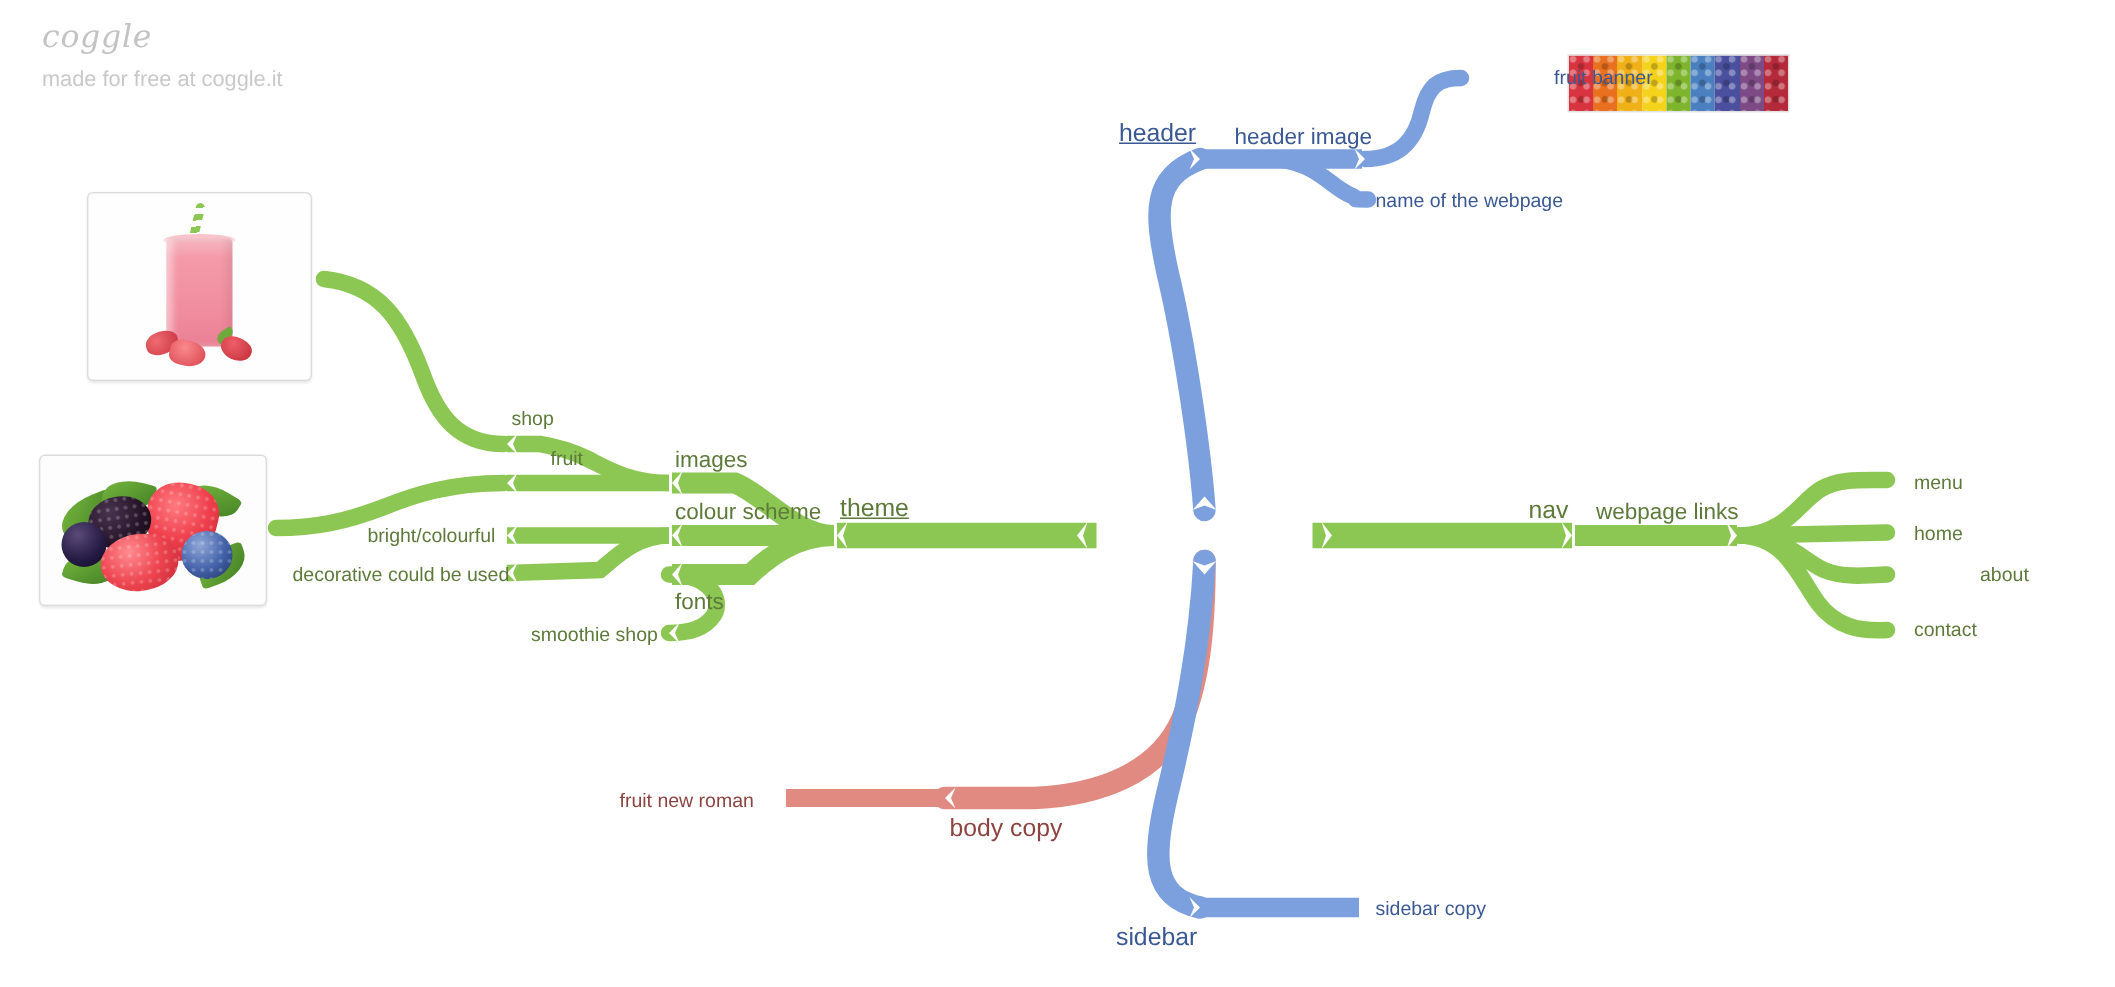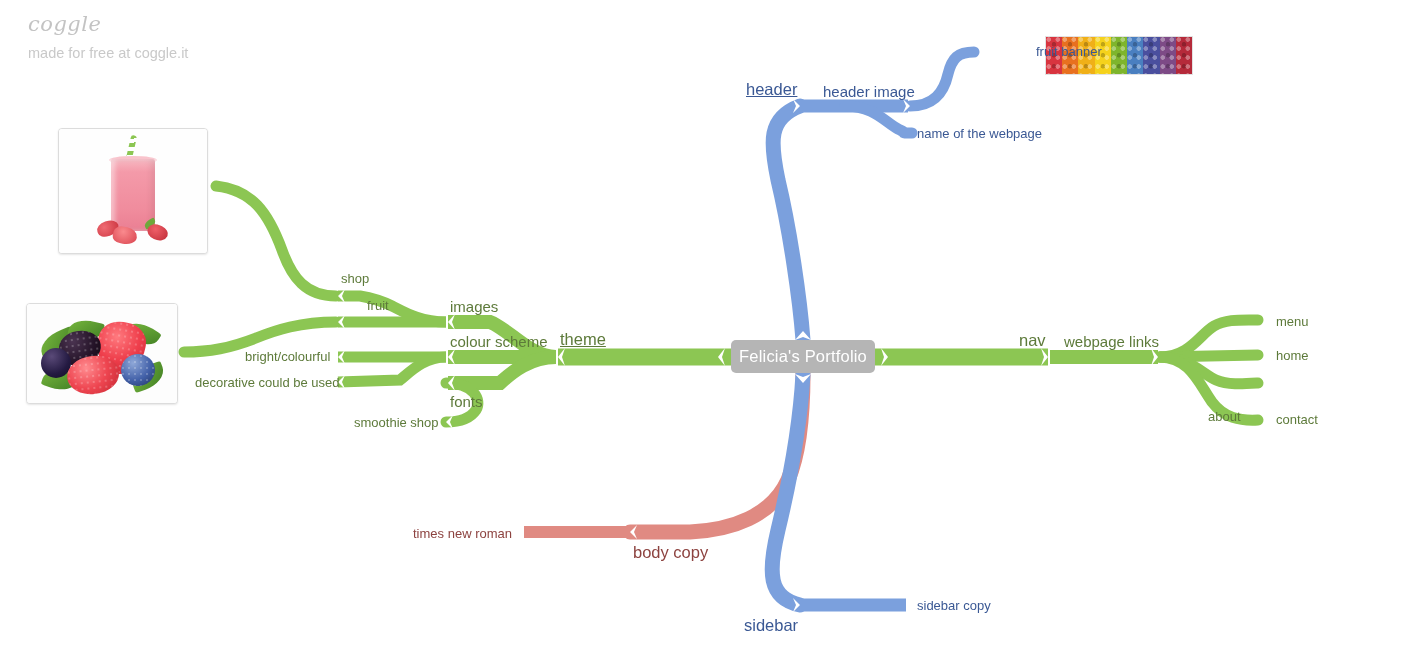--- a/index.html
+++ b/index.html
@@ -228,46 +228,45 @@
       <path d="M903,99 L910,106 L903,113 L906,106 Z"></path>
       <path d="M793,598 L800,605 L793,612 L796,605 Z"></path>
     </g>
 
     <g fill="#ffffff">
       <path d="M795,340 L803,331 L811,340 L803,337 Z"></path>
       <path d="M795,374 L803,383 L811,374 L803,377 Z"></path>
     </g>
   </svg>
 
-  <div class="center-node">Felicia's Portfolio</div>
 
   <div class="lbl l1 blue" style="left:746px;top:81px;text-decoration:underline;">header</div>
   <div class="lbl l2 blue" style="left:823px;top:84px;">header image</div>
   <div class="lbl l3 blue" style="left:1036px;top:45px;">fruit banner</div>
   <div class="lbl l3 blue" style="left:917px;top:127px;">name of the webpage</div>
 
   <div class="lbl l1 green" style="left:1019px;top:332px;">nav</div>
   <div class="lbl l2 green" style="left:1064px;top:334px;">webpage links</div>
   <div class="lbl l3 green" style="left:1276px;top:315px;">menu</div>
   <div class="lbl l3 green" style="left:1276px;top:349px;">home</div>
-  <div class="lbl l3 green" style="left:1208px;top:376px;margin-top:34px;">about</div>
+  <div class="lbl l3 green" style="left:1320px;top:376px;">about</div>
   <div class="lbl l3 green" style="left:1276px;top:413px;">contact</div>
 
   <div class="lbl l1 green" style="left:560px;top:331px;text-decoration:underline;">theme</div>
   <div class="lbl l2 green" style="left:450px;top:299px;">images</div>
   <div class="lbl l2 green" style="left:450px;top:334px;">colour scheme</div>
   <div class="lbl l2 green" style="left:450px;top:394px;">fonts</div>
   <div class="lbl l3 green" style="left:341px;top:272px;">shop</div>
   <div class="lbl l3 green" style="left:341px;top:299px;margin-left:26px;">fruit</div>
   <div class="lbl l3 green" style="left:245px;top:350px;">bright/colourful</div>
   <div class="lbl l3 green" style="left:195px;top:376px;">decorative could be used</div>
   <div class="lbl l3 green" style="left:354px;top:416px;">smoothie shop</div>
 
   <div class="lbl l1 red" style="left:633px;top:544px;">body copy</div>
-  <div class="lbl l3 red" style="left:413px;top:527px;">times new roman</div>
+  <div class="lbl l3 red" style="left:413px;top:527px;">fruit new roman</div>
 
   <div class="lbl l1 blue" style="left:744px;top:617px;text-align:center;">sidebar</div>
   <div class="lbl l3 blue" style="left:917px;top:599px;">sidebar copy</div>
 
   <div class="imgcard" id="smoothie-card">
     <div class="inner">
       <div class="sm-bg"></div>
       <div class="sm-straw"></div>
       <div class="sm-glass-top"></div>
       <div class="sm-glass"></div>

